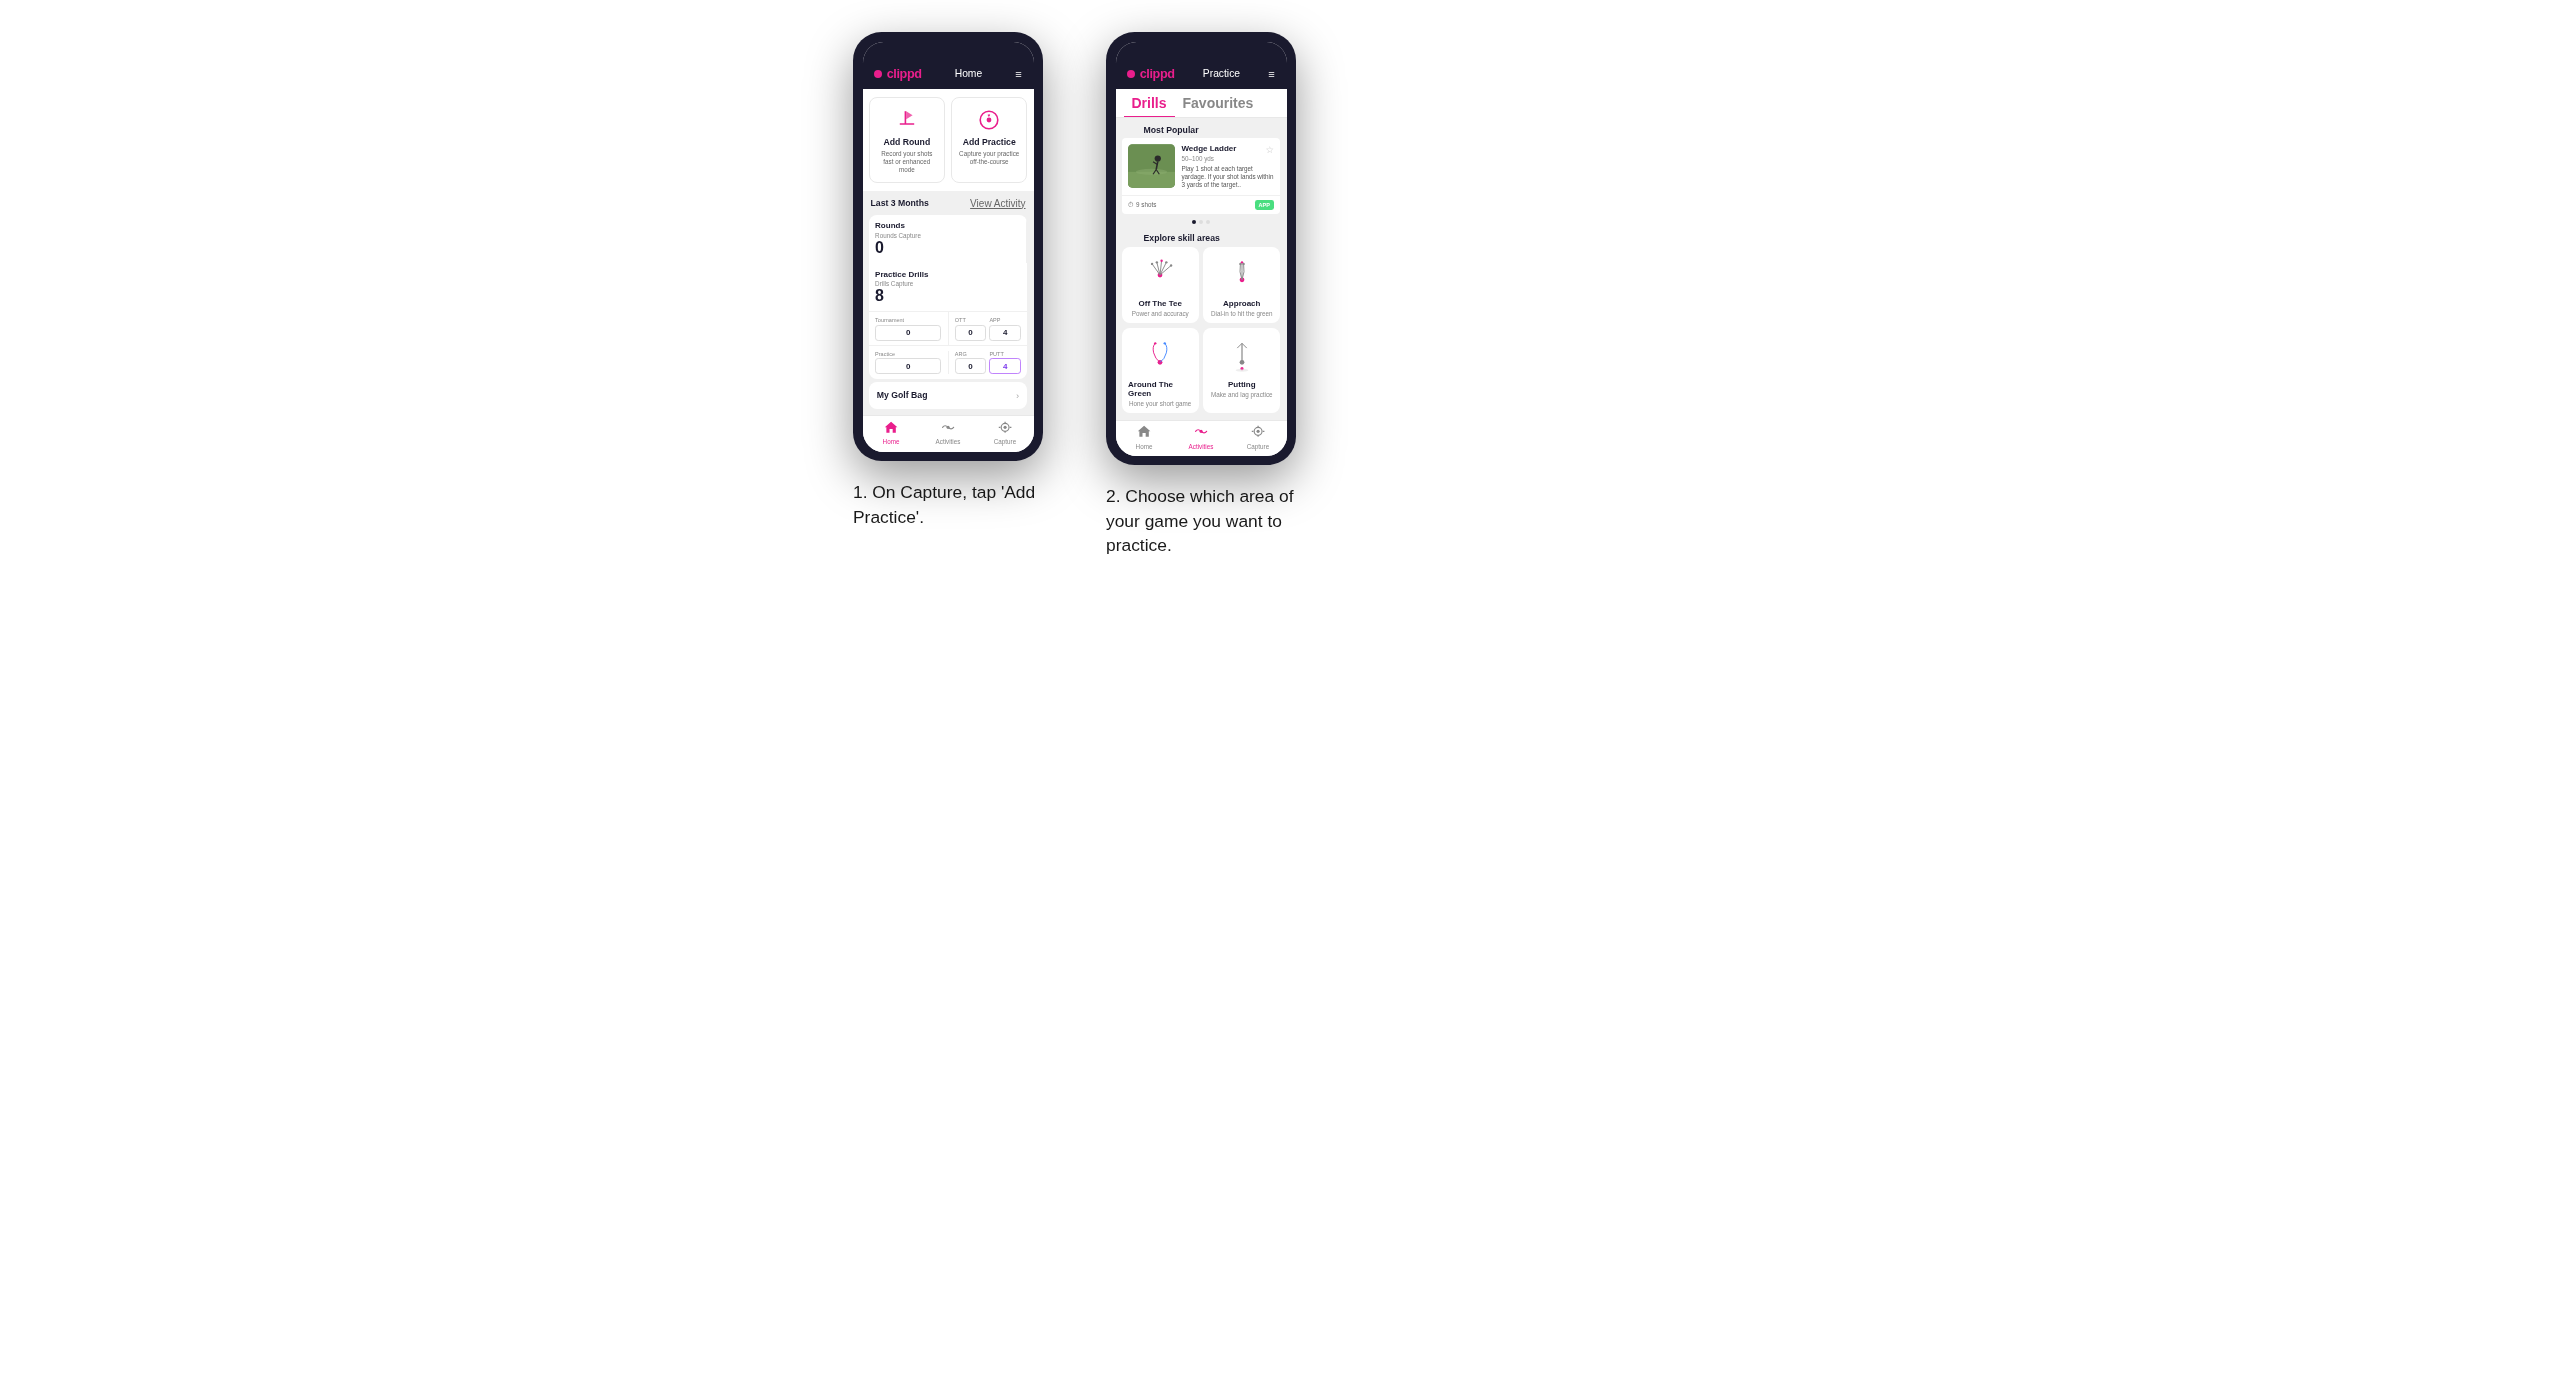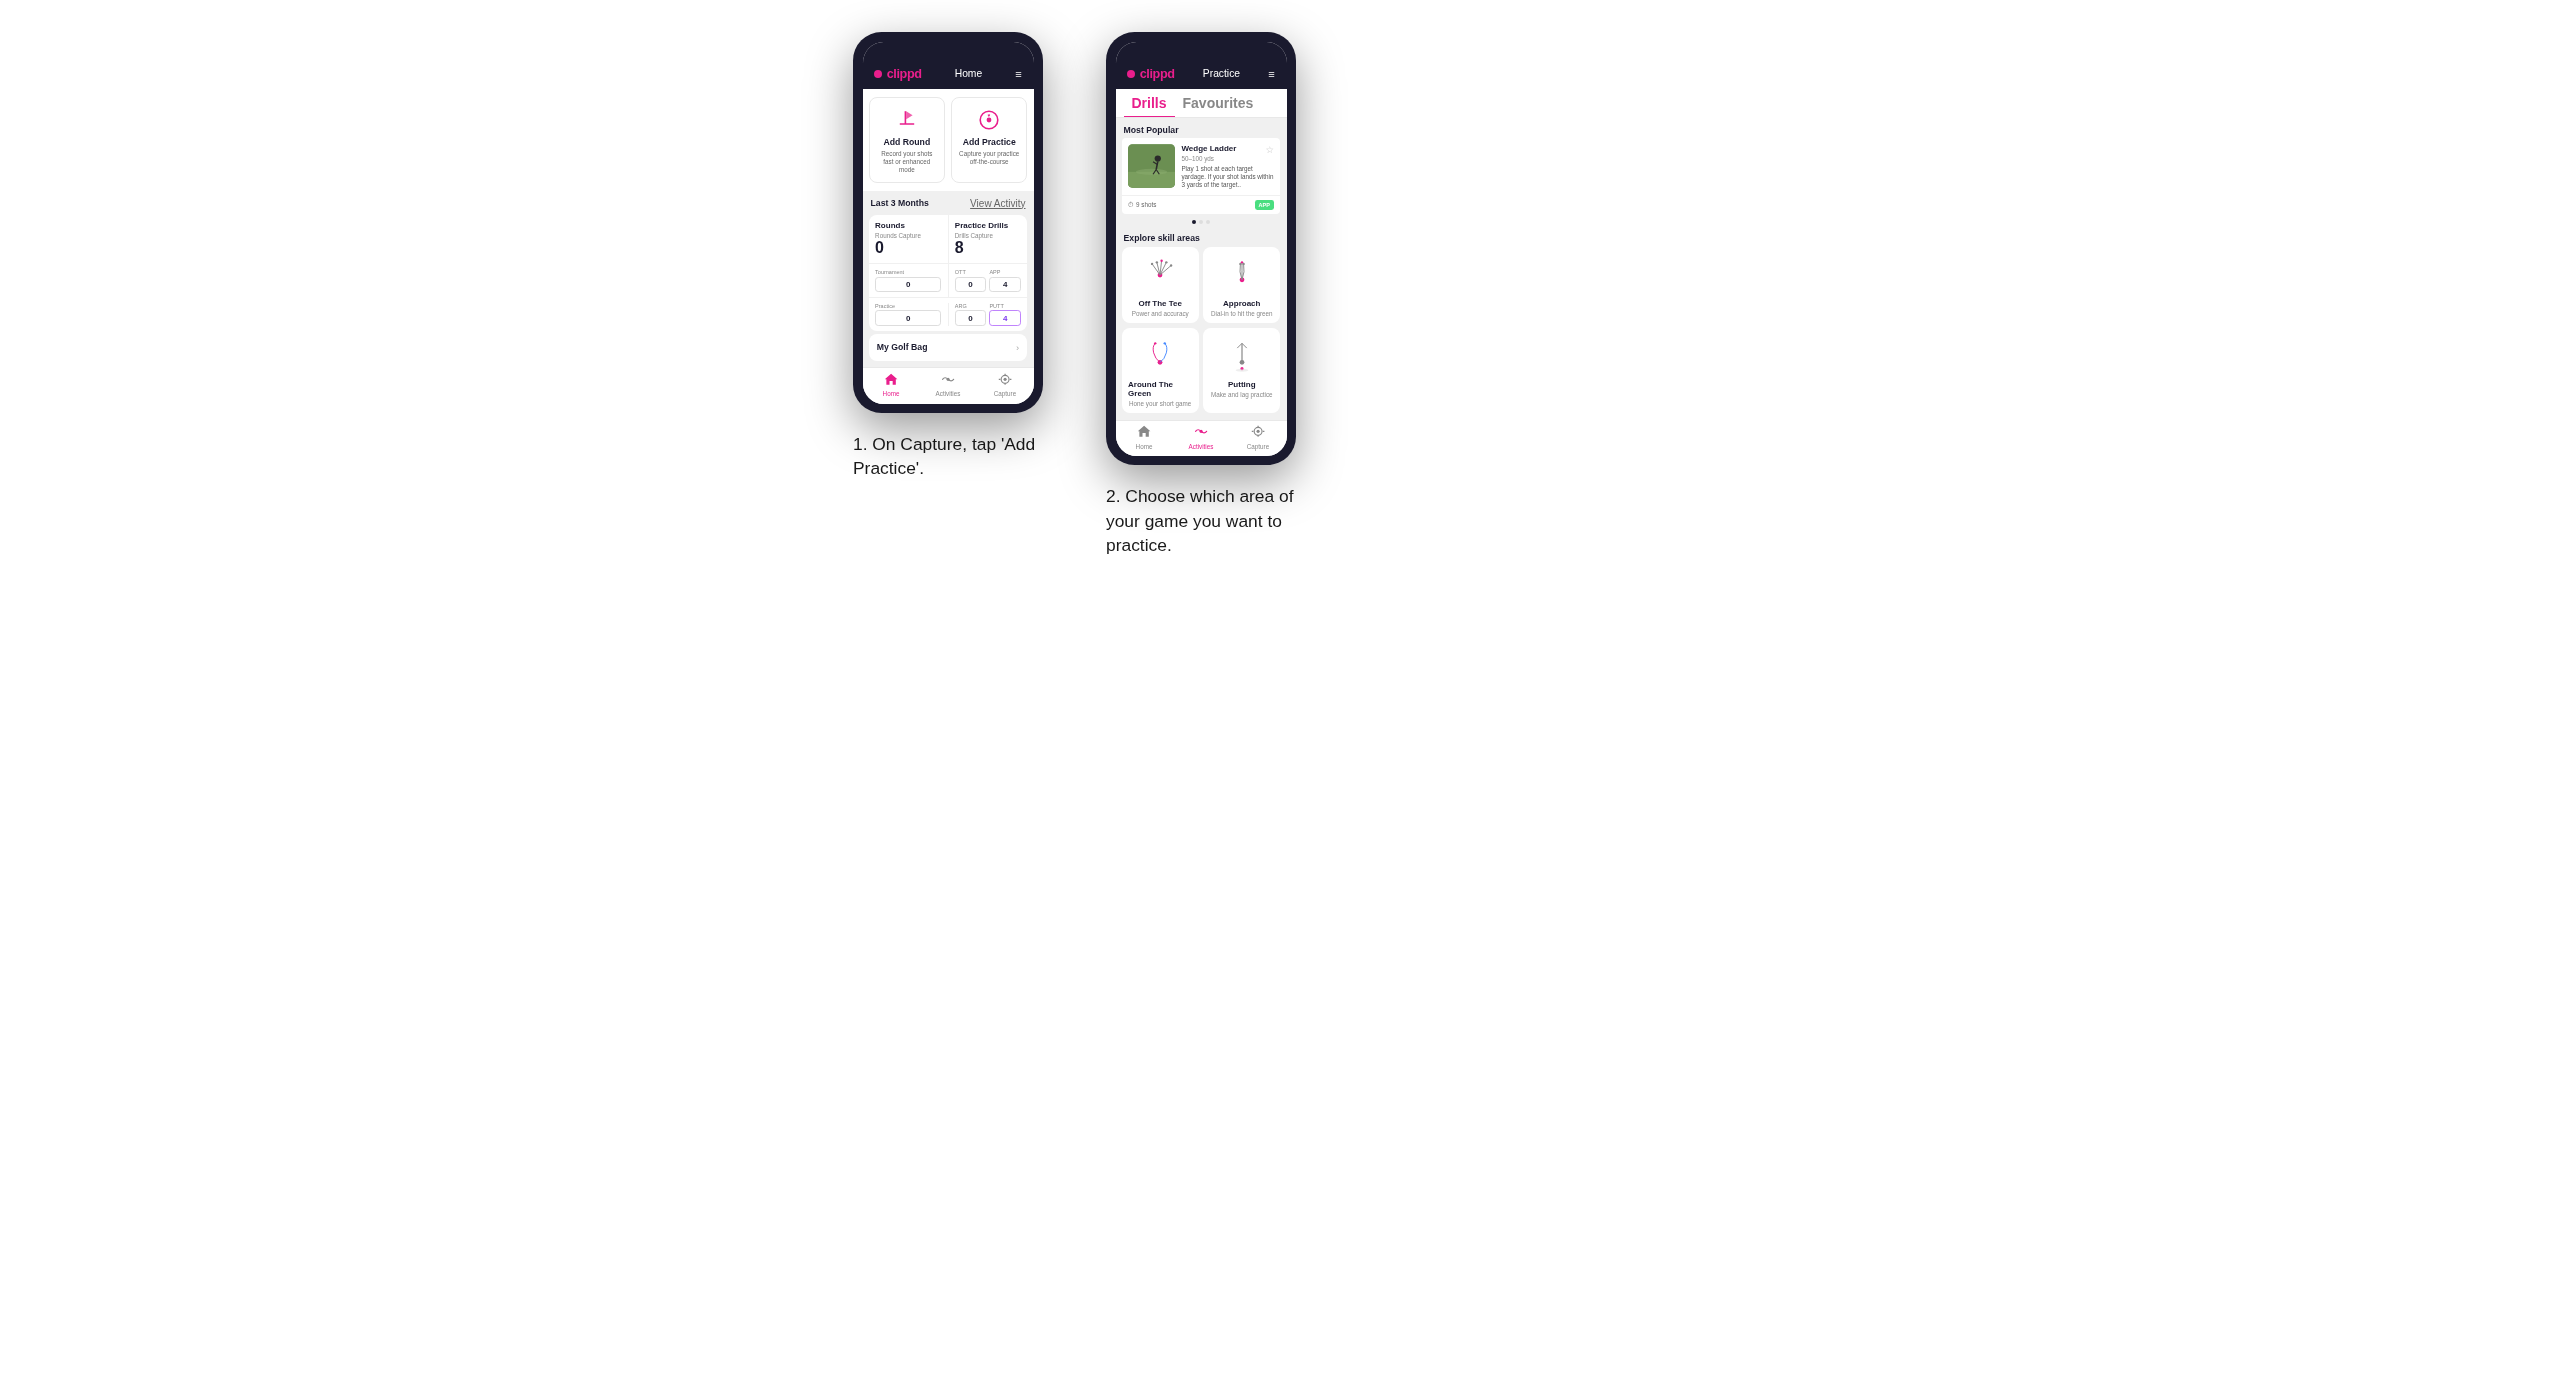--- a/index.html
+++ b/index.html
@@ -148,20 +148,21 @@
     }
     .stats-grid {
       margin: 3.2px 6.3px;
       background: #ffffff;
       border-radius: 8px;
       overflow: hidden;
     }
     .stats-row-header {
       display: flex;
       border-bottom: 0.8px solid #f0f0f0;
+      flex-direction: column;
     }
     .stats-col {
       flex: 1;
       padding: 6.3px;
       border-right: 0.8px solid #f0f0f0;
     }
     .stats-col:last-child { border-right: none; }
     .stats-col-title {
       font-size: 8px;
       font-weight: 700;
@@ -312,20 +313,21 @@
     }
     .practice-content {
       background: #f0f0f0;
       flex: 1;
     }
     .section-label {
       font-size: 8.7px;
       font-weight: 700;
       color: #1a1a2e;
       padding: 6.3px 8px 3.2px;
+      margin-left: 20px;
     }
     
     .drill-card {
       margin: 0 6.3px 6.3px;
       background: #ffffff;
       border-radius: 4px;
       overflow: hidden;
     }
     .drill-card-inner {
       display: flex;

